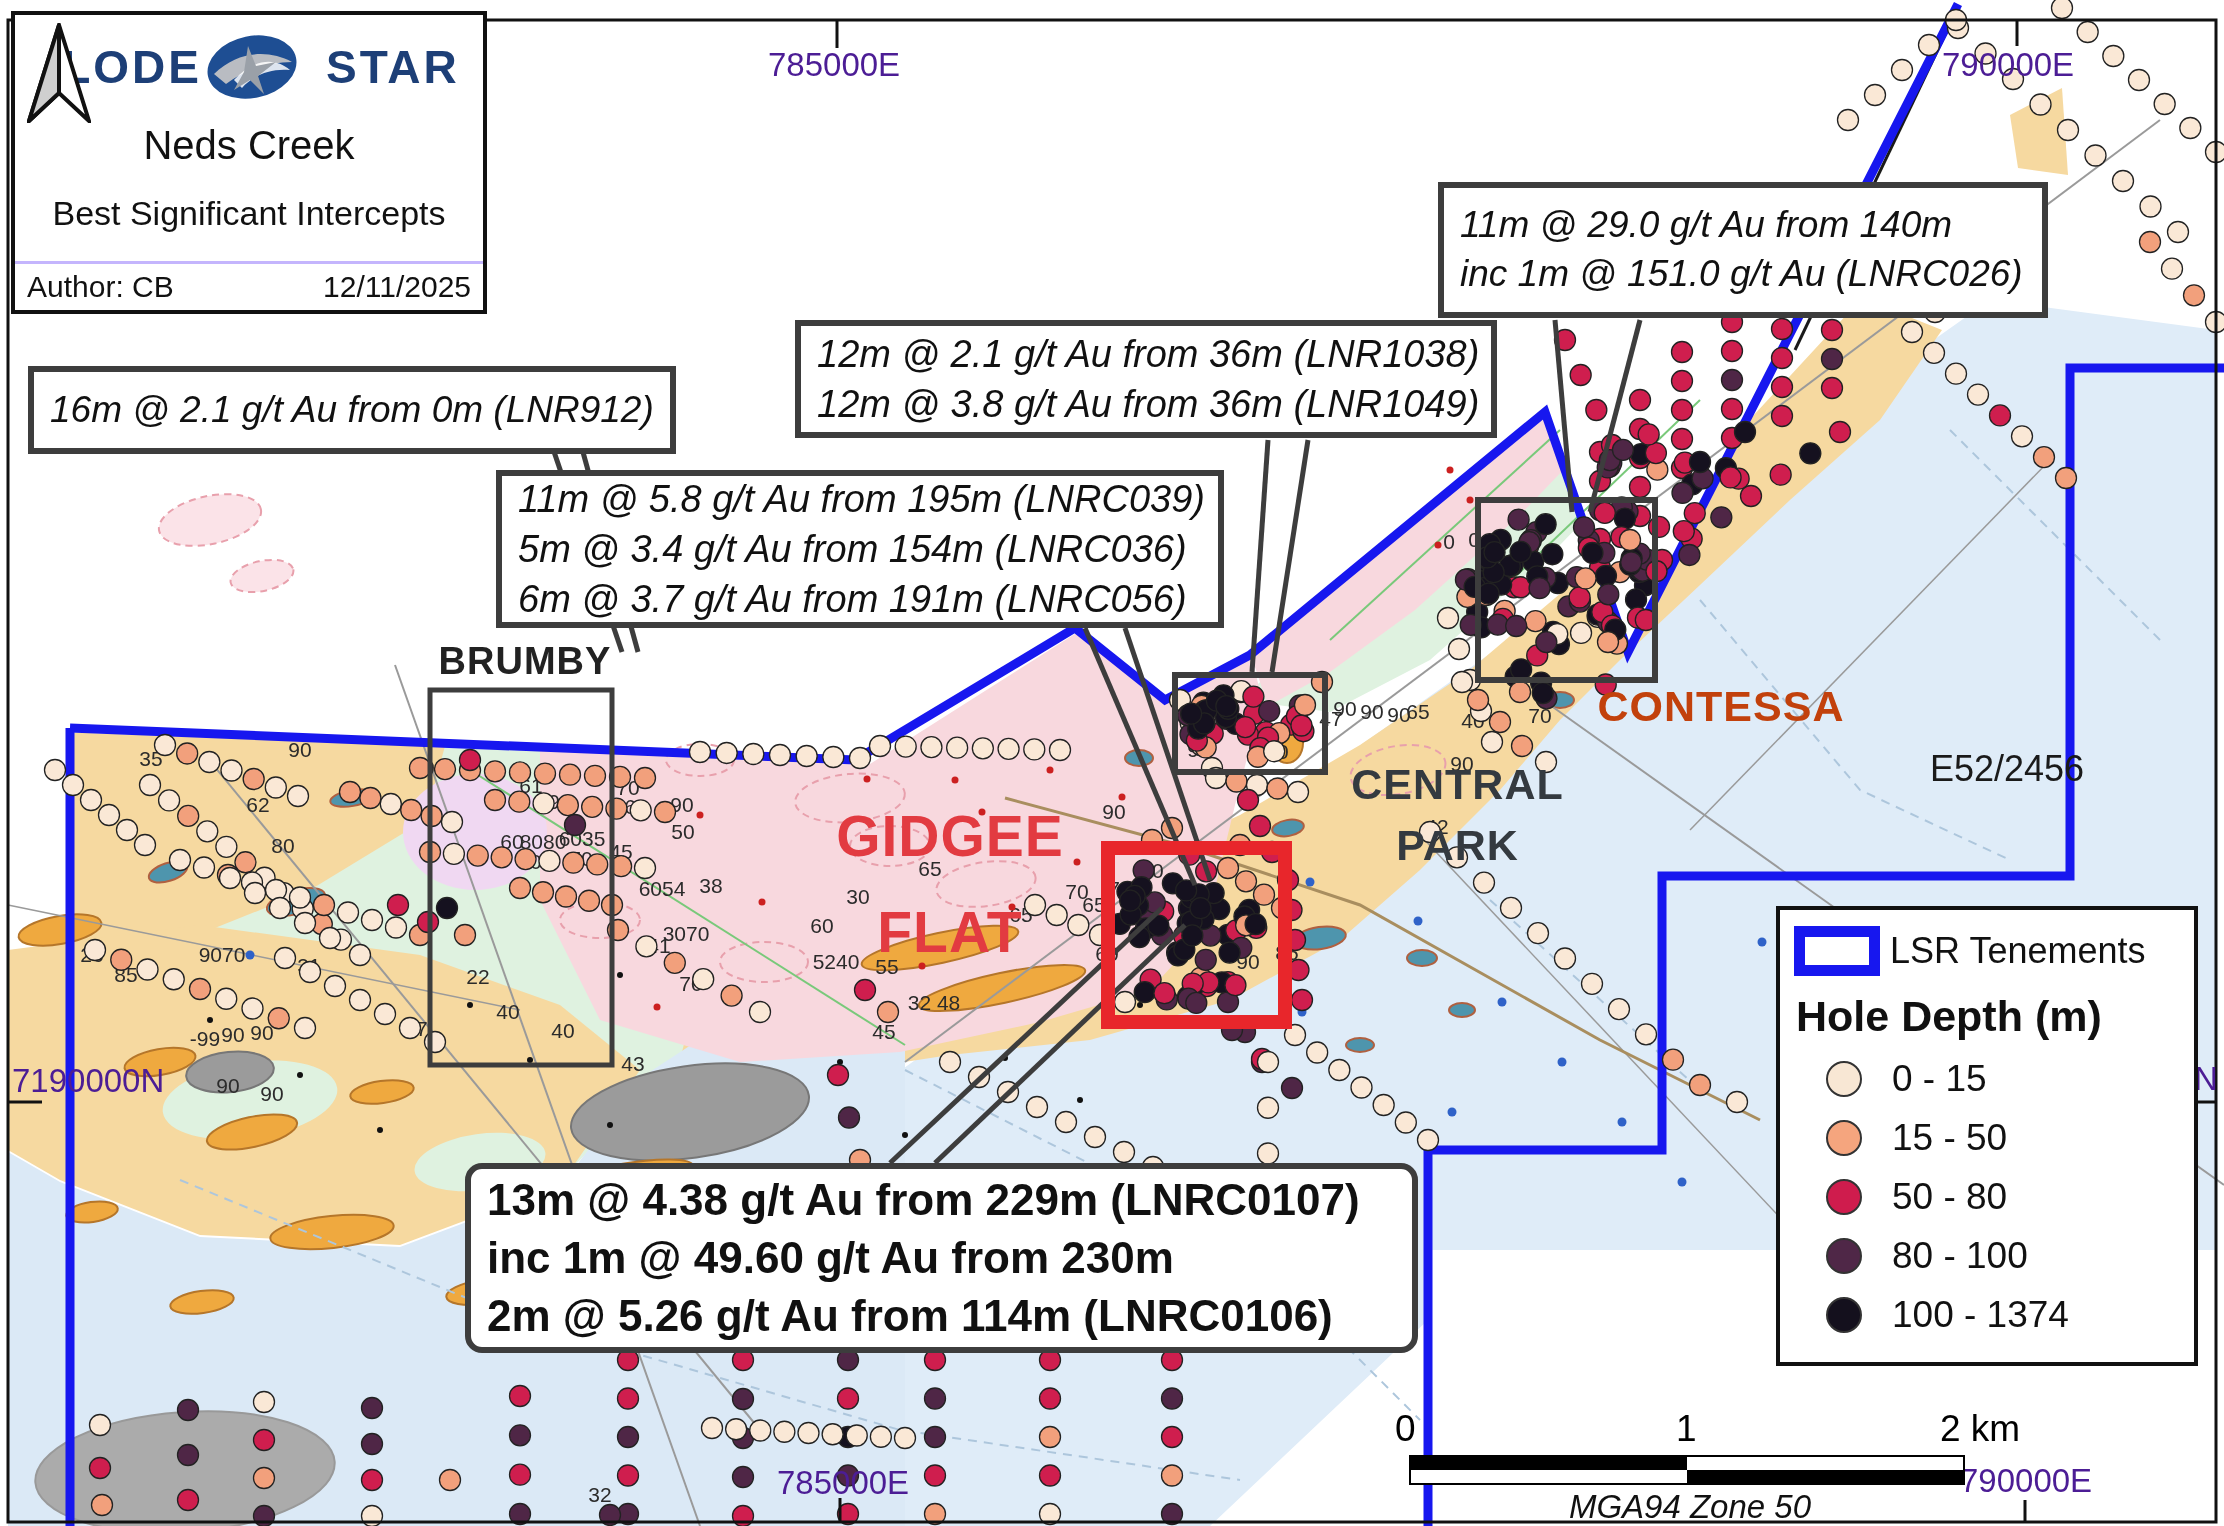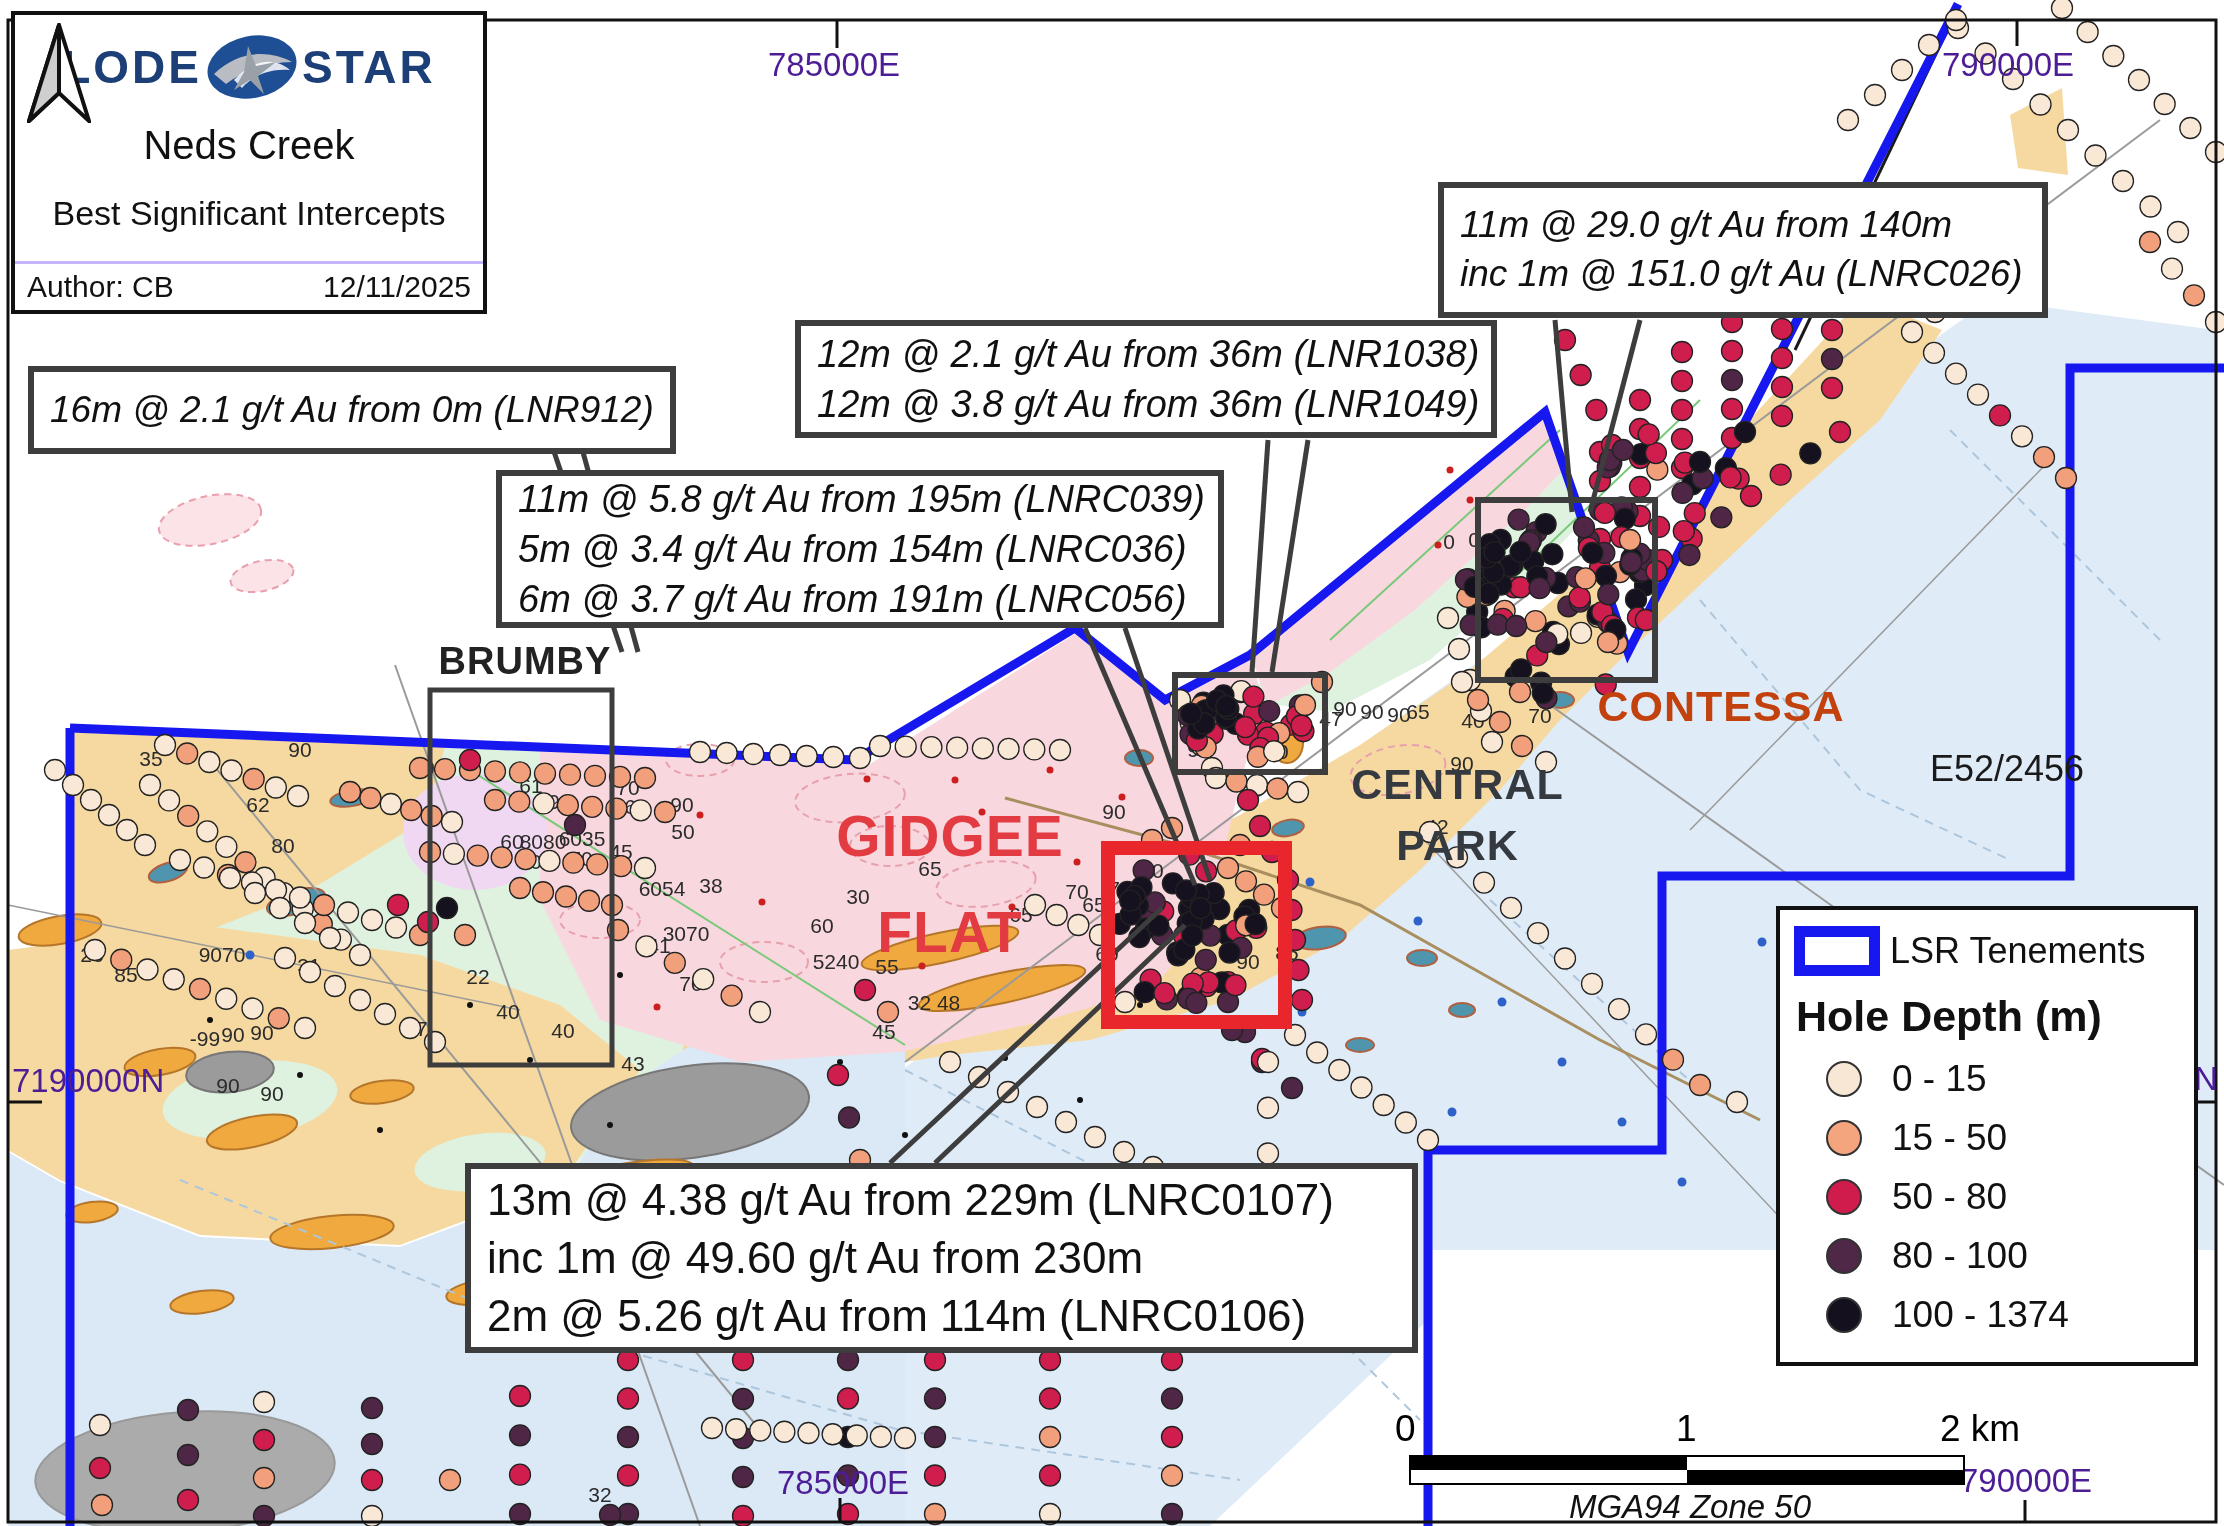--- a/index.html
+++ b/index.html
@@ -5,28 +5,28 @@
   html,body{margin:0;padding:0;background:#fff;}
   body{width:2224px;height:1526px;position:relative;overflow:hidden;
        font-family:"Liberation Sans",sans-serif;color:#111;}
   #map{position:absolute;left:0;top:0;}
   .mapnum{font-family:"Liberation Sans",sans-serif;font-size:21px;fill:#2b2b2b;text-anchor:middle;}
   .abs{position:absolute;}
   .co{position:absolute;background:#fff;border:6px solid #3d3d3d;color:#111;
       font-style:italic;display:flex;flex-direction:column;justify-content:center;
       padding:6px 16px;box-sizing:border-box;}
   .co div{white-space:nowrap;line-height:1.32;}
-  .co.bold{font-style:normal;font-weight:400;}
+  .co.bold{font-style:normal;font-weight:700;border-radius:17px;}
   .arealabel{position:absolute;font-weight:700;text-align:center;letter-spacing:1px;}
   .coord{position:absolute;font-size:33px;color:#4c1d95;white-space:nowrap;}
   
   #titleblock{position:absolute;left:11px;top:11px;width:476px;height:303px;
     background:#fff;border:4px solid #111;box-sizing:border-box;}
   #titleblock .logo-row{position:relative;height:104px;display:flex;align-items:center;justify-content:center;}
-  .logotext{font-size:46px;font-weight:700;color:#1d3f77;letter-spacing:3px;}
+  .logotext{font-size:46px;font-weight:700;color:#1d3f77;letter-spacing:3px;margin-left:24px;}
   #proj-title{text-align:center;font-size:40px;margin-top:4px;}
   #proj-sub{text-align:center;font-size:34px;margin-top:26px;}
   #tb-bottom{position:absolute;left:0;right:0;bottom:0;height:46px;border-top:3px solid #c4b5fd;
     display:flex;justify-content:space-between;align-items:center;padding:0 12px;font-size:30px;}
   
   #legend{position:absolute;left:1776px;top:906px;width:422px;height:460px;background:#fff;
     border:4px solid #111;box-sizing:border-box;padding:16px 14px;}
   .leg-ten{display:flex;align-items:center;}
   .leg-swatch{width:64px;height:28px;border:11px solid #1717ef;margin-right:10px;}
   .leg-ten span{font-size:36px;}

